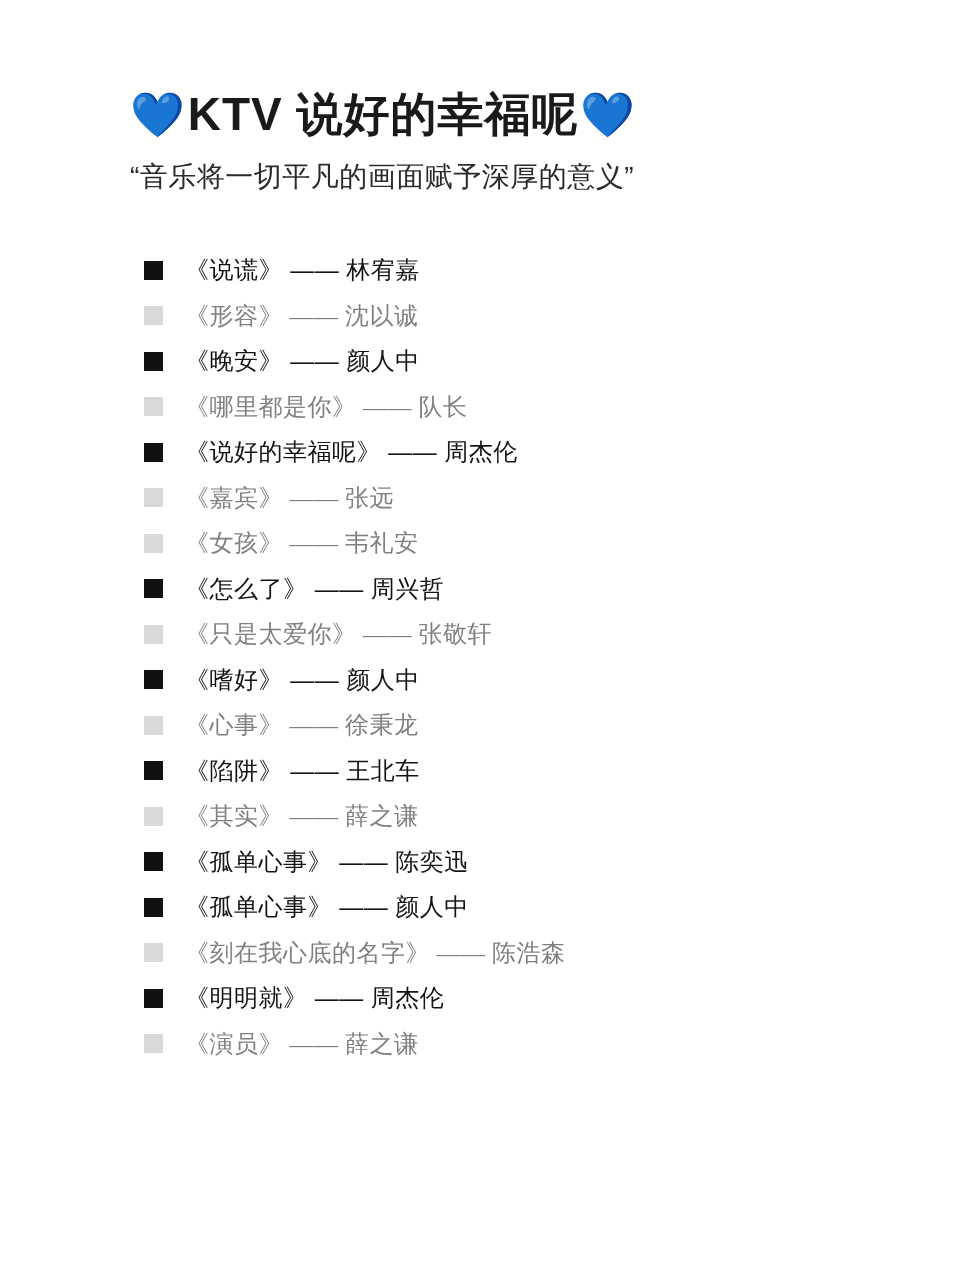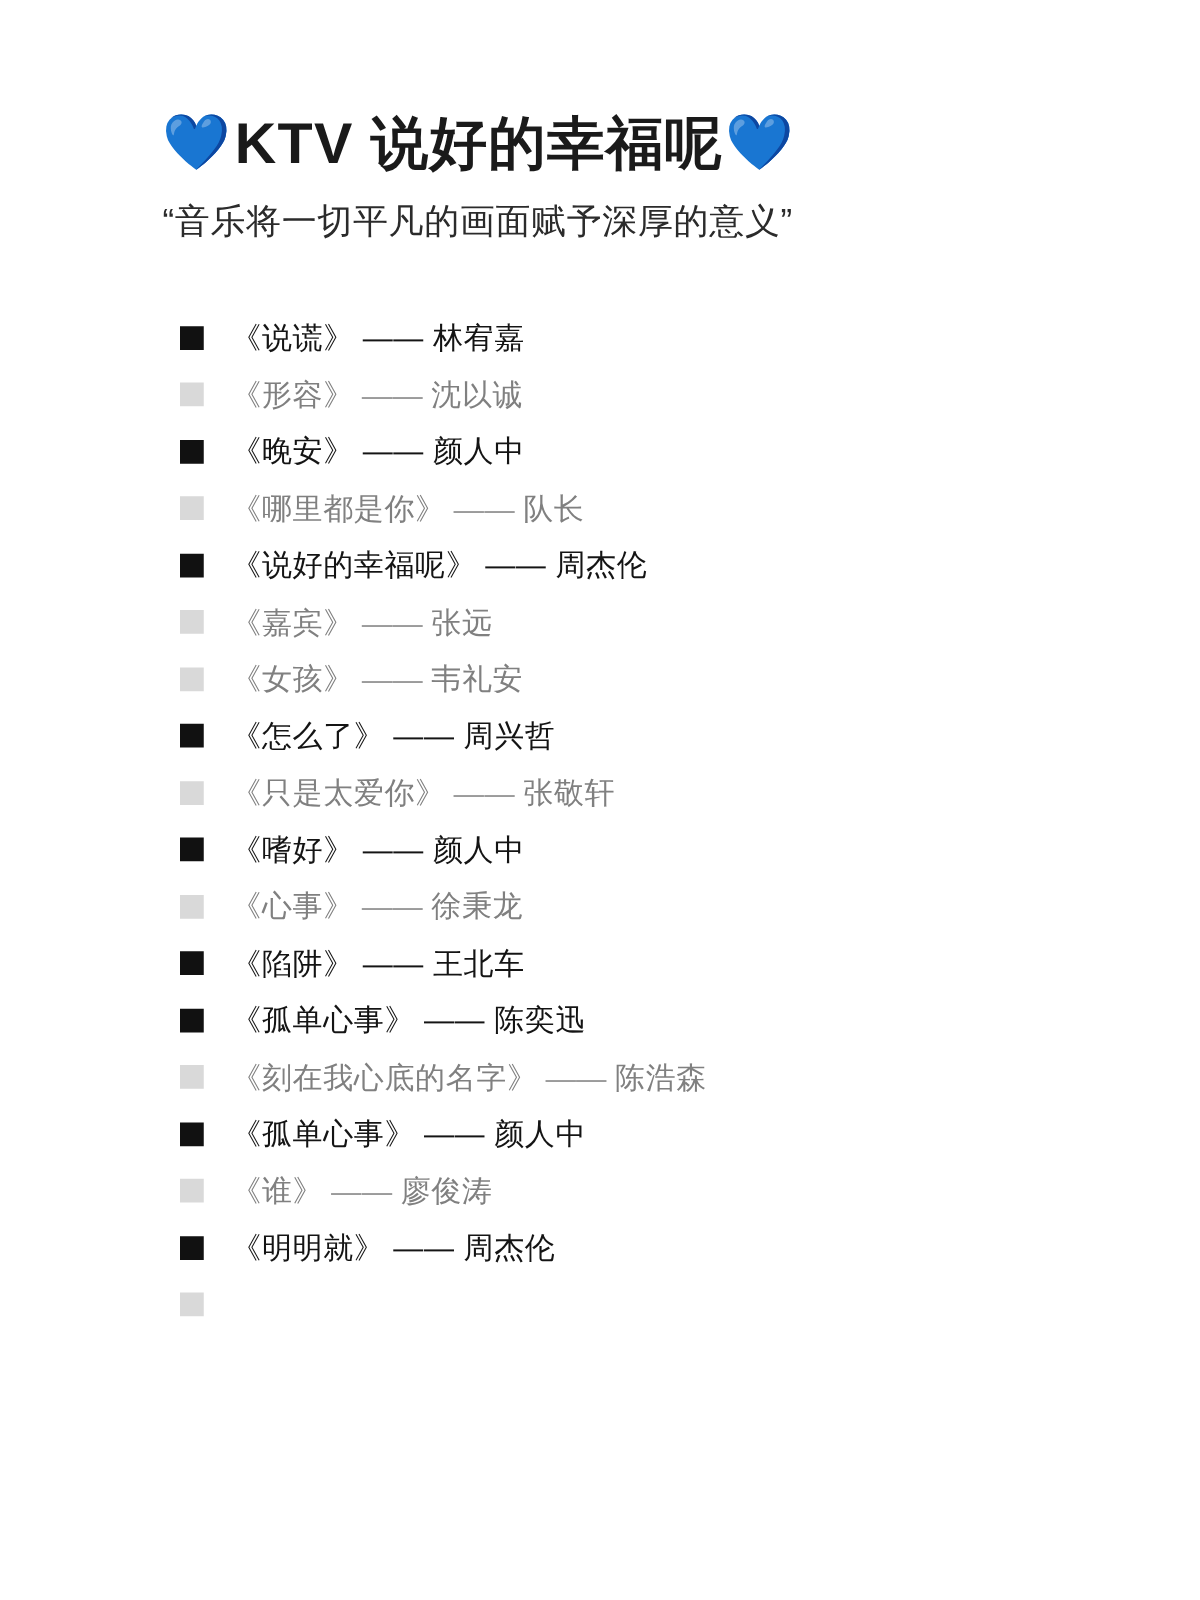--- a/index.html
+++ b/index.html
@@ -137,37 +137,38 @@
       </li>
       <li class="song-item">
         <span class="bullet light"></span>
         <span class="song-text light">《心事》 —— 徐秉龙</span>
       </li>
       <li class="song-item">
         <span class="bullet dark"></span>
         <span class="song-text dark">《陷阱》 —— 王北车</span>
       </li>
       <li class="song-item">
+        <span class="bullet light"></span>
+        <span class="song-text light">《其实》 —— 薛之谦</span>
+      </li>
+      <li class="song-item">
         <span class="bullet dark"></span>
         <span class="song-text dark">《孤单心事》 —— 陈奕迅</span>
+      </li>
+      <li class="song-item">
+        <span class="bullet dark"></span>
+        <span class="song-text dark">《孤单心事》 —— 颜人中</span>
       </li>
       <li class="song-item">
         <span class="bullet light"></span>
         <span class="song-text light">《刻在我心底的名字》 —— 陈浩森</span>
       </li>
       <li class="song-item">
         <span class="bullet dark"></span>
-        <span class="song-text dark">《孤单心事》 —— 颜人中</span>
-      </li>
-      <li class="song-item">
-        <span class="bullet light"></span>
-        <span class="song-text light">《谁》 —— 廖俊涛</span>
-      </li>
-      <li class="song-item">
-        <span class="bullet dark"></span>
         <span class="song-text dark">《明明就》 —— 周杰伦</span>
       </li>
       <li class="song-item">
         <span class="bullet light"></span>
+        <span class="song-text light">《演员》 —— 薛之谦</span>
       </li>
     </ul>
 
 </div>
 
 </body></html>

